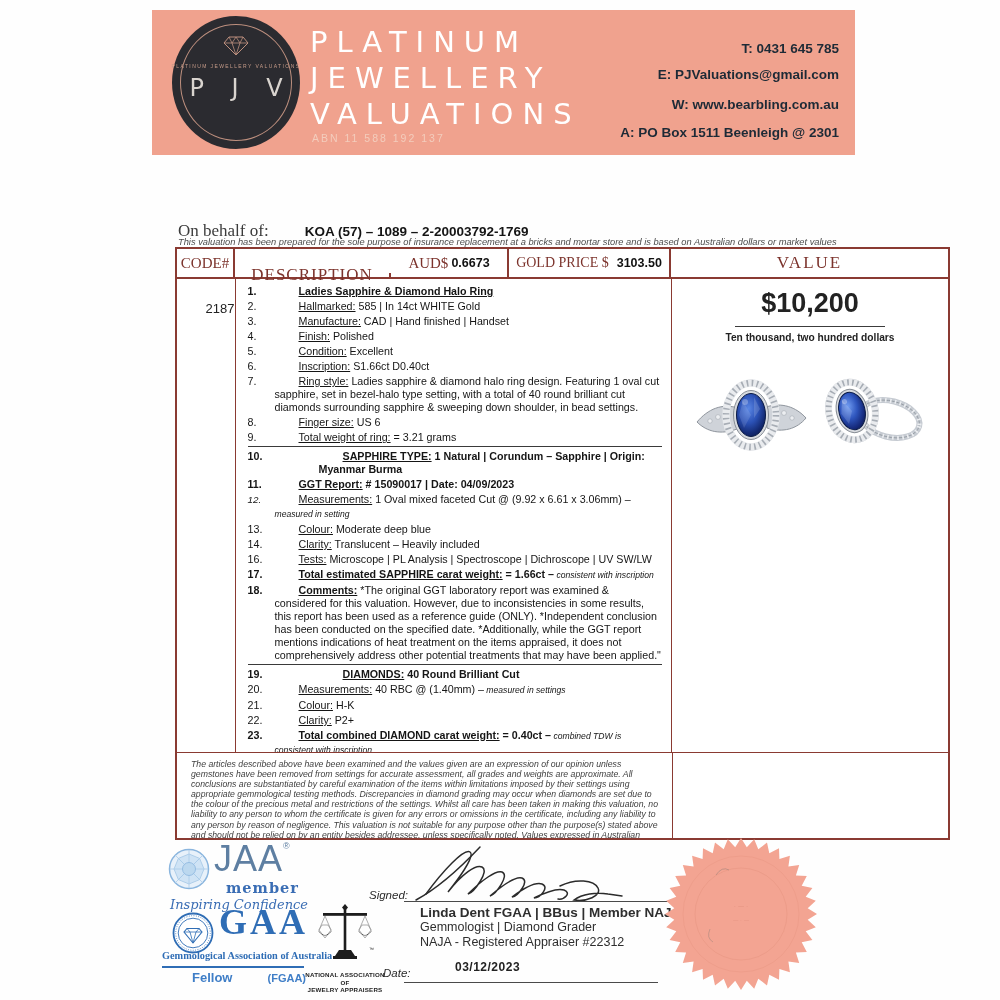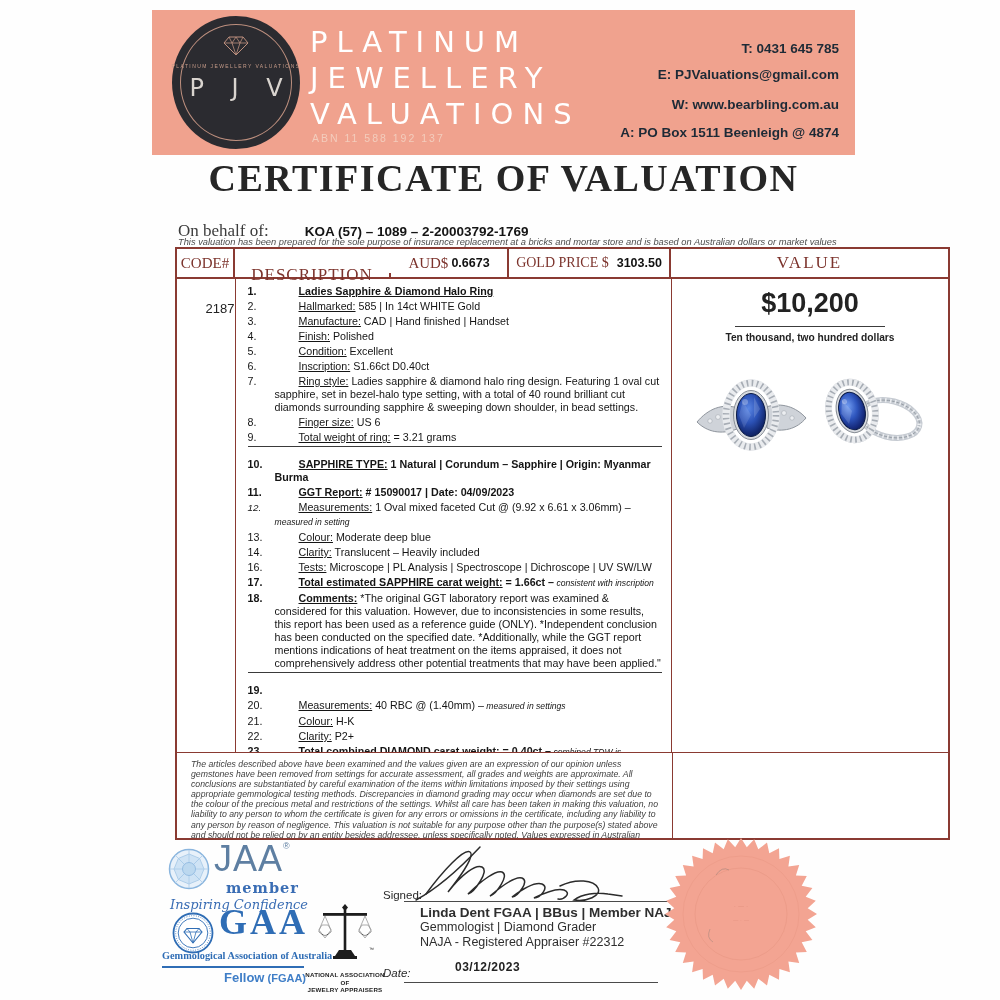--- a/index.html
+++ b/index.html
@@ -47,21 +47,21 @@
   .hnum { font-family:"Liberation Sans",sans-serif; color:#111; font-weight:bold; font-size:12.5px; }
 
   .tbody { display:flex; flex:1; min-height:0; }
   .cell-code { width:58.5px; border-right:1.5px solid #8a3a32; text-align:right;
                padding-top:22px; font-size:13px; color:#222; flex-shrink:0; }
   .cell-desc { width:436.5px; border-right:1.5px solid #8a3a32; padding:6px 9px 0 12px;
                flex-shrink:0; overflow:hidden; }
   .cell-value { flex:1; text-align:center; padding-top:9px; overflow:hidden; }
 
   .item { display:flex; font-size:10.7px; line-height:13px; color:#151515; margin-bottom:2px; }
-  .item.sep { border-top:1.2px solid #3a3a3a; padding-top:11px; margin-top:2px; }
+  .item.sep { border-top:1.2px solid #3a3a3a; padding-top:3px; margin-top:2px;gap:44px; }
   .item.sepafter { border-bottom:1.2px solid #3a3a3a; padding-bottom:4px; }
   .num { width:27px; flex-shrink:0; }
   .num.inum { font-style:italic; font-size:9.8px; }
   .itext { flex:1; }
   .lab { text-decoration:underline;margin-left:24px; }
   .b { font-weight:bold; }
   .note { font-style:italic; font-size:8.6px; font-weight:normal; }
 
   .val-amount { font-size:27px; font-weight:bold; color:#222; }
   .val-rule { width:150px; border-top:1.6px solid #3c3c3c; margin:7px auto 5px; }
@@ -85,26 +85,26 @@
              font-size:13px; color:#3a6db4; white-space:nowrap; }
 
   .gaa { position:absolute; left:162px; top:910px; width:148px; height:80px; }
   .gaa-seal { position:absolute; left:10px; top:2px; }
   .gaa-name { position:absolute; left:57px; top:-9px; font-family:"Liberation Serif",serif;
               font-weight:bold; font-size:36px; color:#2f6db5; letter-spacing:3px; }
   .gaa-assoc { position:absolute; left:0; top:40px; width:148px; font-family:"Liberation Serif",serif;
                font-weight:bold; font-size:10.3px; color:#2f6db5; white-space:nowrap; }
   .gaa-line { position:absolute; left:0; top:56px; width:142px; border-top:2px solid #2f6db5; }
   .gaa-fellow { position:absolute; right:4px; top:60px; color:#3f7ec7; font-weight:bold; font-size:13px; }
-  .gaa-fellow .sm { font-size:11px; font-weight:bold; }
+  .gaa-fellow .sm { font-size:11px; font-weight:bold;padding-left:32px; }
 
   .naja { position:absolute; left:303px; top:903px; width:84px; text-align:center; }
   .naja-text { font-size:6.2px; font-weight:bold; color:#1d1d1d; line-height:7.5px; margin-top:2px; letter-spacing:.2px; }
 
-  .signed-label { position:absolute; left:383px; top:889px; font-size:11.5px; color:#2a2a2a; }
+  .signed-label { position:absolute; left:369px; top:889px; font-style:italic; font-size:11.5px; color:#2a2a2a; }
   .signed-line { position:absolute; left:404px; top:901px; width:266px; border-top:1.7px solid #4a4a4a; }
   .signature { position:absolute; left:412px; top:842px; }
   .nameblock { position:absolute; left:420px; top:905px; color:#2e2e2e; line-height:15px; }
   .nameblock .n1 { font-weight:bold; font-size:13.5px; }
   .nameblock .n2, .nameblock .n3 { font-size:12.5px; }
 
   .date-label { position:absolute; left:383px; top:967px; font-style:italic; font-size:11.5px; color:#2a2a2a; }
   .date-line { position:absolute; left:404px; top:982px; width:254px; border-top:1.7px solid #4a4a4a; }
   .date-value { position:absolute; left:455px; top:960px; font-weight:bold; font-size:12px; color:#232323; letter-spacing:.5px; }
 
@@ -130,25 +130,24 @@
     <div class="company">
       <div>PLATINUM</div>
       <div>JEWELLERY</div>
       <div>VALUATIONS</div>
     </div>
     <div class="abn">ABN 11 588 192 137</div>
     <div class="contact">
       <div class="c1">T: 0431 645 785</div>
       <div class="c2">E: PJValuations@gmail.com</div>
       <div class="c3">W: www.bearbling.com.au</div>
-      <div class="c4">A: PO Box 1511 Beenleigh @ 4874</div>
-    </div>
-  </div>
-
-  <div class="title">CERTIFICATE OF VALUATION</div>
+      <div class="c4">A: PO Box 1511 Beenleigh @ 2301</div>
+    </div>
+  </div>
+
   <div class="disc">
     <div>This valuation has been prepared for the sole purpose of insurance replacement at a bricks and mortar store and is based on Australian dollars or market values current at the below mentioned date.</div>
     <div>THE VALUE NOTED IN THIS VALUATION MAY NOT BE INDICATIVE OF THE USUAL MARKET OR SALE PRICE OF THIS ITEM*</div>
   </div>
   <div class="behalf">
     <span class="behalf-label">On behalf of:</span>
     <span class="behalf-value">KOA (57) – 1089 – 2-20003792-1769</span>
   </div>
 
   <div class="vtable">
@@ -234,20 +233,21 @@
             <div class="item">
               <span class="num b">17.</span>
               <span class="itext"><span class="lab b">Total estimated SAPPHIRE carat weight:</span><span class="b"> = 1.66ct –</span><span class="note"> consistent with inscription</span></span>
             </div>
             <div class="item">
               <span class="num b">18.</span>
               <span class="itext"><span class="lab b">Comments:</span><span> *The original GGT laboratory report was examined &amp; considered for this valuation. However, due to inconsistencies in some results, this report has been used as a reference guide (ONLY). *Independent conclusion has been conducted on the specified date. *Additionally, while the GGT report mentions indications of heat treatment on the items appraised, it does not comprehensively address other potential treatments that may have been applied."</span></span>
             </div>
             <div class="item sep">
               <span class="num b">19.</span>
+              <span class="itext"><span class="lab b">DIAMONDS:</span><span class="b"> 40 Round Brilliant Cut</span></span>
             </div>
             <div class="item">
               <span class="num">20.</span>
               <span class="itext"><span class="lab">Measurements:</span><span> 40 RBC @ (1.40mm) –</span><span class="note"> measured in settings</span></span>
             </div>
             <div class="item">
               <span class="num">21.</span>
               <span class="itext"><span class="lab">Colour:</span><span> H-K</span></span>
             </div>
             <div class="item">

